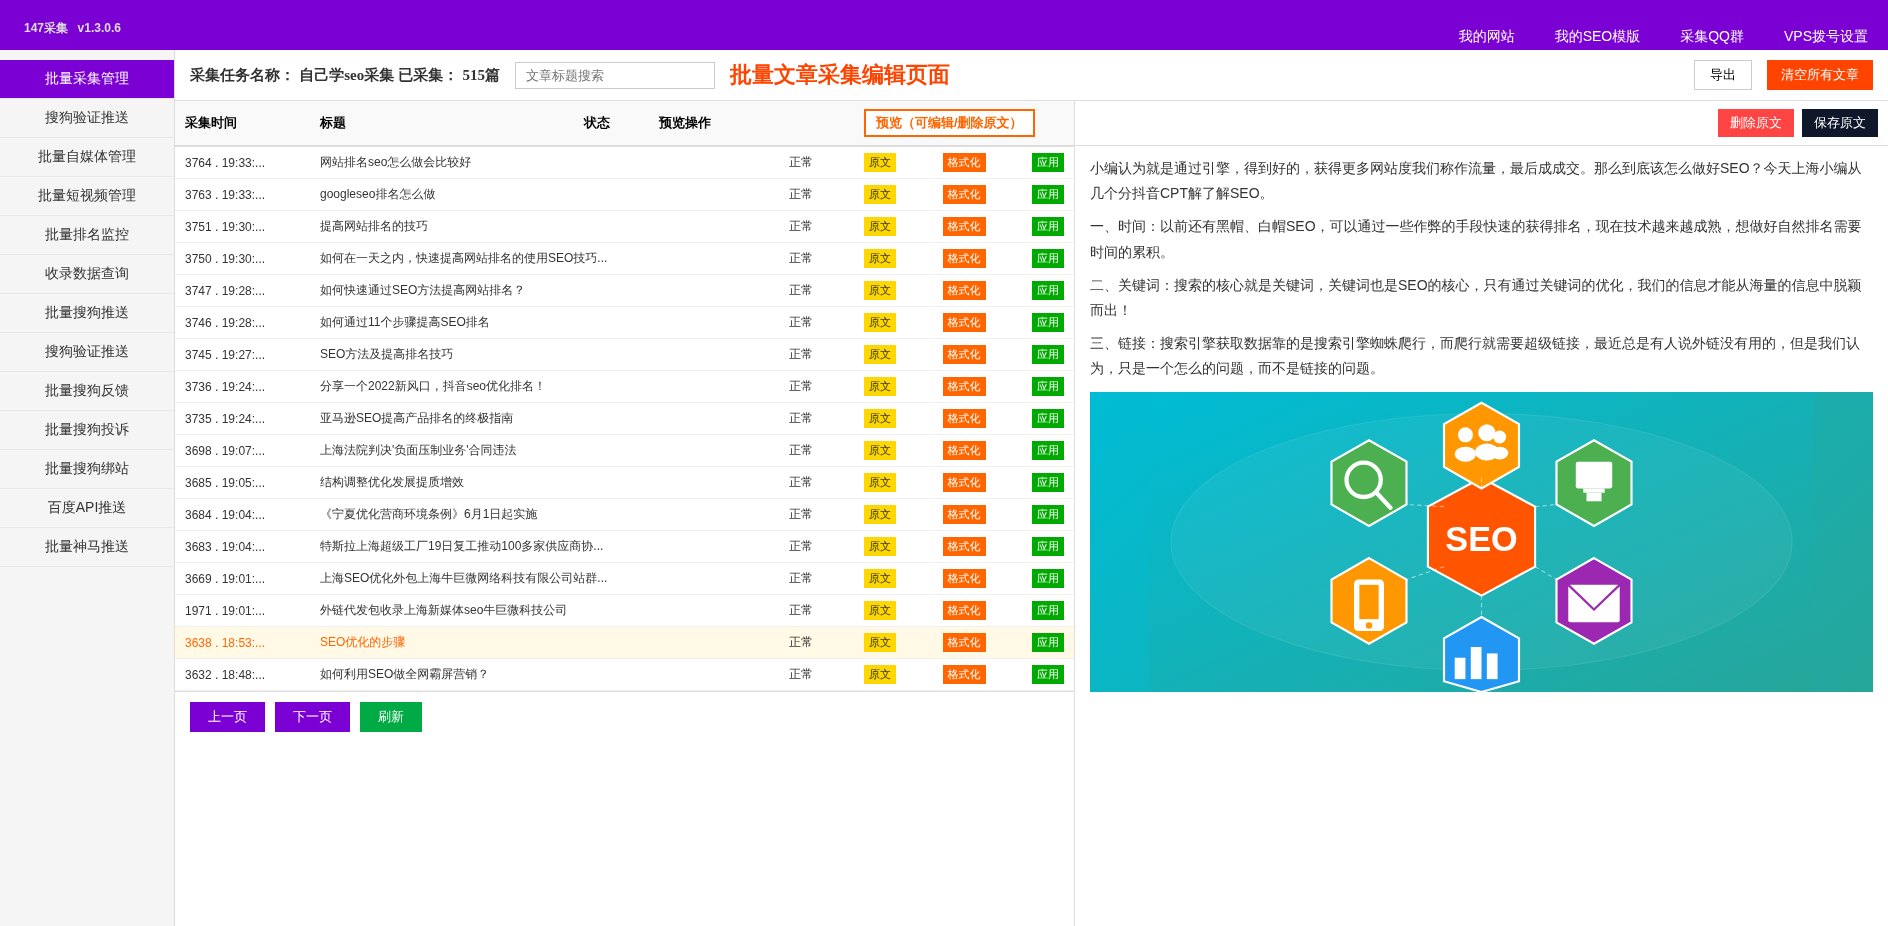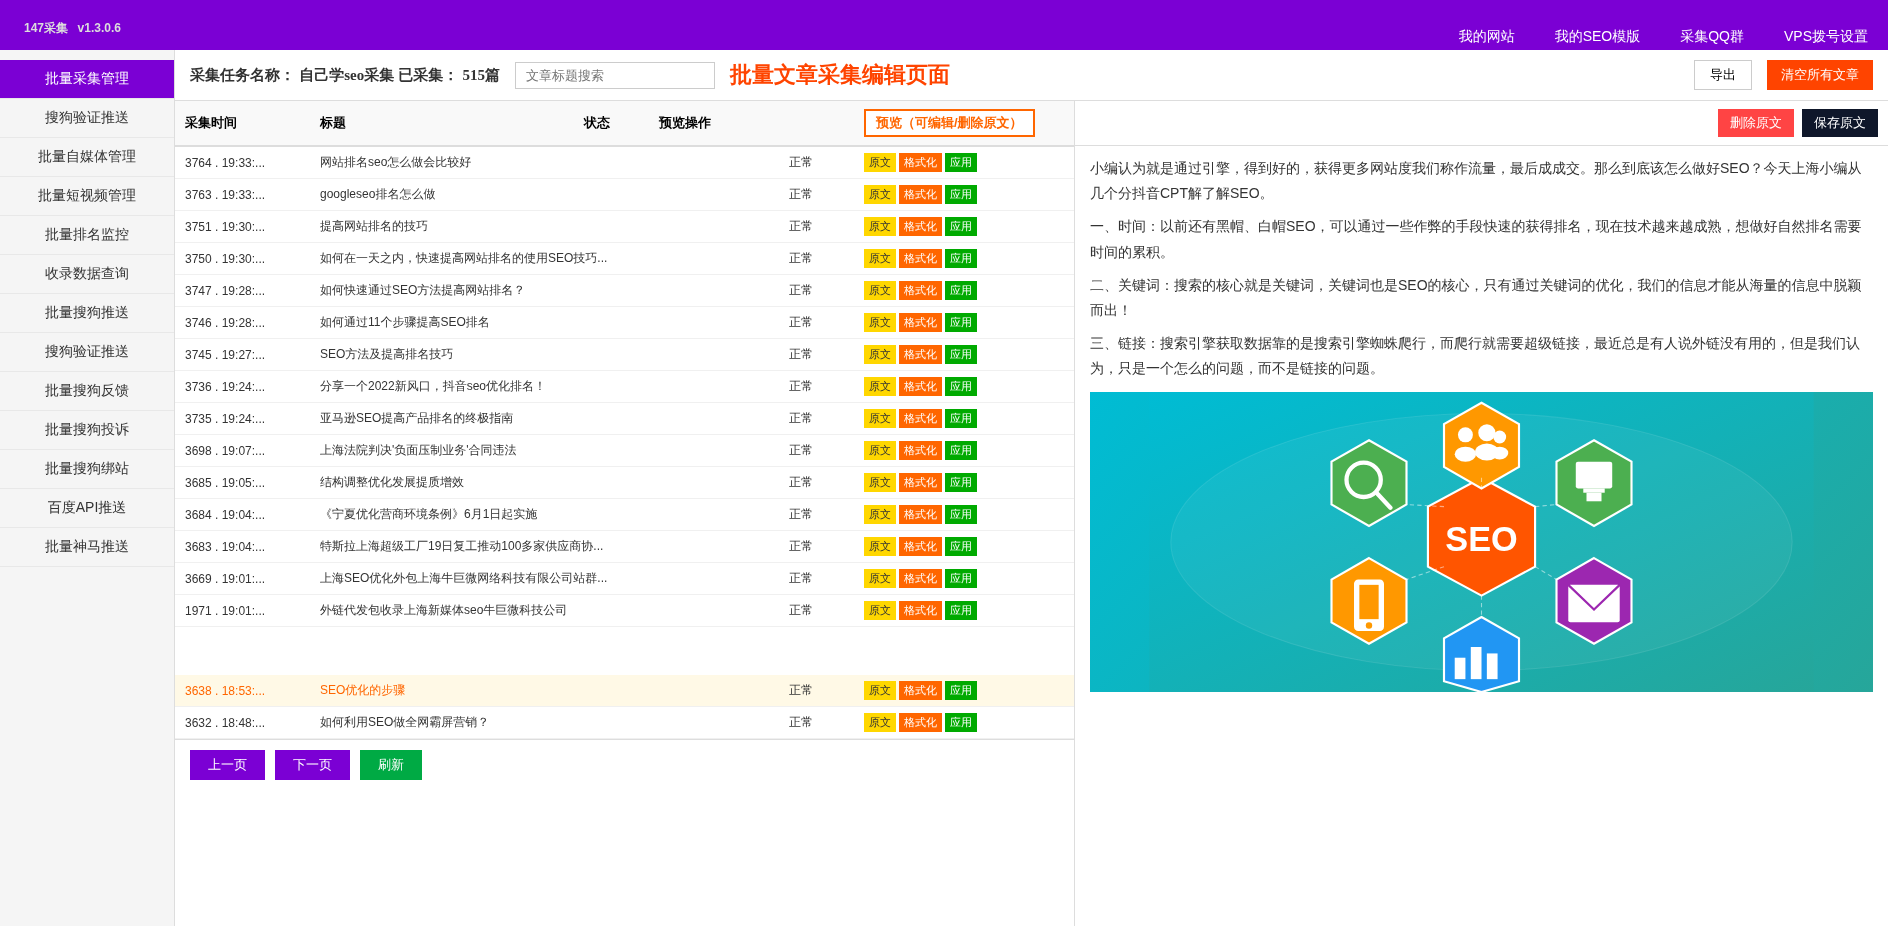--- a/index.html
+++ b/index.html
@@ -148,27 +148,27 @@
       background: white;
     }
 
     .table-row {
       display: flex;
       align-items: center;
       padding: 6px 10px;
       border-bottom: 1px solid #f0f0f0;
       gap: 5px;
     }
-    .table-row.highlighted { background: #fff9e6; margin-top: 48px; }
+    .table-row.highlighted { background: #fff9e6; }
     .row-time { width: 130px; flex-shrink: 0; font-size: 12px; color: #ff6600; }
     .row-time.normal { color: #333; }
     .row-title { flex: 1; font-size: 12px; color: #333; overflow: hidden; text-overflow: ellipsis; white-space: nowrap; }
     .row-title.highlighted { color: #ff6600; }
     .row-status { width: 70px; flex-shrink: 0; font-size: 12px; color: #333; }
-    .row-actions { width: 200px; flex-shrink: 0; display: flex; gap: 3px; }
+    .row-actions { width: 200px; flex-shrink: 0; display: flex; gap: 3px; justify-content: space-between; }
 
     .btn-yuanwen {
       background: #ffd700;
       border: none;
       padding: 2px 5px;
       font-size: 11px;
       cursor: pointer;
       color: #333;
     }
     .btn-geshihua {

